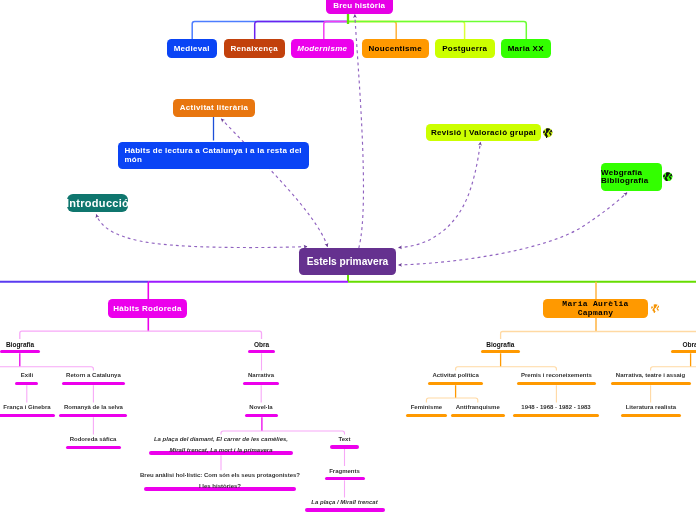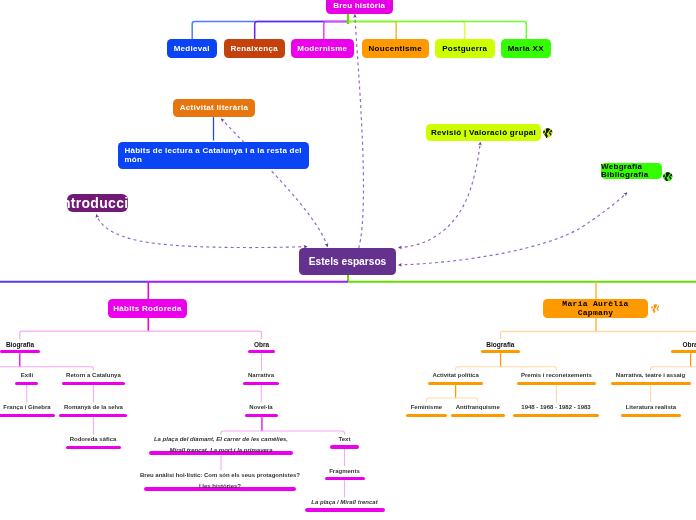--- a/index.html
+++ b/index.html
@@ -85,61 +85,61 @@
       <path d="M358.8 248 C370 205 358 70 354.8 14.6" marker-end="url(#ah)"></path>
       <path d="M398.6 247.6 C430 246 455 228 468 196 C476 175 479 153 480.4 142.2" marker-start="url(#ah)" marker-end="url(#ah)"></path>
       <path d="M398.6 265 C460 263 545 250 582 227 C608 210 620 199 627 192.7" marker-start="url(#ah)" marker-end="url(#ah)"></path>
     </g>
   </svg>
 
   <div class="pill" style="left:326px;top:-5px;width:66.5px;height:19px;background:#e600e6;color:#fff;font-size:8px;letter-spacing:.2px;padding-top:2px;">Breu història</div>
 
   <div class="pill" style="left:167px;top:39px;width:49.5px;height:18.6px;background:#0a44f5;color:#fff;font-size:8px;letter-spacing:.3px;">Medieval</div>
   <div class="pill" style="left:224px;top:39px;width:60.5px;height:18.6px;background:#c2410c;color:#fff;font-size:8px;letter-spacing:.3px;">Renaixença</div>
-  <div class="pill" style="left:291px;top:39px;width:62.5px;height:18.6px;background:#ec00ec;color:#fff;font-size:8px;letter-spacing:.3px;">Modernisme</div>
+  <div class="pill" style="left:291px;top:39px;width:62.5px;height:18.6px;background:#ec00ec;color:#fff;font-size:8px;letter-spacing:.3px;font-style:italic;">Modernisme</div>
   <div class="pill" style="left:362px;top:39px;width:66.5px;height:18.6px;background:#ff9900;color:#000;font-size:8px;letter-spacing:.3px;">Noucentisme</div>
   <div class="pill" style="left:435px;top:39px;width:59.5px;height:18.6px;background:#ccff00;color:#000;font-size:8px;letter-spacing:.3px;">Postguerra</div>
   <div class="pill" style="left:501px;top:39px;width:49.5px;height:18.6px;background:#33ff00;color:#000;font-size:8px;letter-spacing:.3px;">Maria XX</div>
 
   <div class="pill" style="left:173px;top:98.5px;width:82px;height:18px;background:#e8760f;color:#fff;font-size:8px;letter-spacing:.3px;text-align:center;">Activitat literària</div>
 
   <div class="pill" style="left:118px;top:141.5px;width:191px;height:27px;background:#0a44f5;color:#fff;font-size:8px;letter-spacing:.23px;
               justify-content:flex-start;text-align:left;padding:0 6.5px;line-height:9.5px;">Hàbits de lectura a Catalunya i a la resta del món</div>
 
-  <div class="pill" style="left:67px;top:194px;width:61px;height:18.4px;background:#701a75;color:#fff;font-size:14px;letter-spacing:.3px;border-radius:6px;">Introducció</div>
+  <div class="pill" style="left:67px;top:194px;width:61px;height:18.4px;background:#0f766e;color:#fff;font-size:11px;letter-spacing:.3px;border-radius:6px;">Introducció</div>
 
   <div class="pill" style="left:426px;top:123.5px;width:115px;height:17.2px;background:#ccff00;color:#000;font-size:8px;letter-spacing:.3px;">Revisió | Valoració grupal</div>
 
   <svg class="globe" style="left:543.2px;top:128px;width:9.6px;height:9.6px;" viewBox="0 0 32 32">
     <circle cx="16" cy="16" r="15.5" fill="#c8f500"></circle>
     <g fill="#111111">
       <path d="M11.4 1.4C12.8 0.9 14.4 0.6 16 0.6c3 0 5.9 0.9 8.4 2.4 -0.8 2.4 -3.4 3.6 -4.8 5.7 -1 1.6 -0.7 3.8 -2 5.2 -1.3 1.5 -3.7 1.4 -4.9 3 -1 1.4 -0.4 3.2 0.3 4.7 0.9 1.9 1.9 4 1.7 6.2 -0.2 2 -1.4 3.8 -1.5 5.8 0 0.5 0 1 0.1 1.5 -1.1 -0.2 -2.2 -0.5 -3.2 -0.9 -0.1 -2 0.4 -4.1 -0.5 -5.9 -1 -2 -3.1 -3.3 -3.8 -5.5 -0.5 -1.7 0.1 -3.5 1.1 -5 1.1 -1.7 2.8 -3 3.3 -5 0.5 -1.8 -0.2 -3.6 -0.5 -5.4 -0.2 -1.4 0 -2.9 0.6 -4.2 -0.4 -0.6 -0.7 -1.2 -0.9 -1.8z"></path>
       <path d="M3.1 7.7c1.4 1.4 3.4 2.4 3.9 4.4 0.3 1.4 -0.6 2.8 -1.8 3.4 -1.4 0.8 -3.3 0.7 -4.4 2 -0.2 0.2 -0.3 0.5 -0.4 0.8 -0.4 -3.8 0.8 -7.7 2.7 -10.6z"></path>
       <path d="M28.2 6.1c1.9 2.8 2.9 6.2 2.9 9.5 -0.9 -0.8 -1.5 -1.9 -2.4 -2.6 -1.1 -0.9 -3 -1 -4 0.2 -0.9 1.1 -0.6 2.7 0.1 3.8 0.9 1.4 2.7 2.3 3.5 3.9 -0.6 2.3 -1.8 4.5 -3.4 6.2 0.1 -1.8 -0.3 -3.6 -1.4 -5.1 -1.1 -1.6 -3 -2.7 -3.3 -4.7 -0.3 -2 1.1 -3.6 2.3 -5.1 1.5 -2 3.1 -4.1 3.9 -6.5 0.6 0.2 1.1 0.3 1.8 0.4z"></path>
       <path d="M8.4 19c1.7 -0.4 3.4 0.9 3.7 2.6 0.4 1.7 -0.8 3.5 -2.5 3.9 -1.7 0.4 -3.5 -0.9 -3.8 -2.6 -0.4 -1.8 0.8 -3.5 2.6 -3.9z"></path>
       <path d="M14.6 25.3c0.9 -0.2 1.8 0.5 2 1.4 0.2 0.9 -0.4 1.9 -1.3 2.1 -0.9 0.2 -1.9 -0.4 -2.1 -1.4 -0.2 -0.9 0.4 -1.9 1.4 -2.1z"></path>
     </g>
   </svg>
 
-  <div class="pill" style="left:601px;top:163px;width:61px;height:16px;background:#33ff00;color:#000;font-size:8px;letter-spacing:.3px;
+  <div class="pill" style="left:601px;top:163px;width:61px;height:28px;background:#33ff00;color:#000;font-size:8px;letter-spacing:.3px;
               line-height:8px;justify-content:flex-start;text-align:left;padding:0 0;">Webgrafia
 Bibliografia</div>
 
   <svg class="globe" style="left:663px;top:171.5px;width:9.6px;height:9.6px;" viewBox="0 0 32 32">
     <circle cx="16" cy="16" r="15.5" fill="#33ff00"></circle>
     <g fill="#111111">
       <path d="M11.4 1.4C12.8 0.9 14.4 0.6 16 0.6c3 0 5.9 0.9 8.4 2.4 -0.8 2.4 -3.4 3.6 -4.8 5.7 -1 1.6 -0.7 3.8 -2 5.2 -1.3 1.5 -3.7 1.4 -4.9 3 -1 1.4 -0.4 3.2 0.3 4.7 0.9 1.9 1.9 4 1.7 6.2 -0.2 2 -1.4 3.8 -1.5 5.8 0 0.5 0 1 0.1 1.5 -1.1 -0.2 -2.2 -0.5 -3.2 -0.9 -0.1 -2 0.4 -4.1 -0.5 -5.9 -1 -2 -3.1 -3.3 -3.8 -5.5 -0.5 -1.7 0.1 -3.5 1.1 -5 1.1 -1.7 2.8 -3 3.3 -5 0.5 -1.8 -0.2 -3.6 -0.5 -5.4 -0.2 -1.4 0 -2.9 0.6 -4.2 -0.4 -0.6 -0.7 -1.2 -0.9 -1.8z"></path>
       <path d="M3.1 7.7c1.4 1.4 3.4 2.4 3.9 4.4 0.3 1.4 -0.6 2.8 -1.8 3.4 -1.4 0.8 -3.3 0.7 -4.4 2 -0.2 0.2 -0.3 0.5 -0.4 0.8 -0.4 -3.8 0.8 -7.7 2.7 -10.6z"></path>
       <path d="M28.2 6.1c1.9 2.8 2.9 6.2 2.9 9.5 -0.9 -0.8 -1.5 -1.9 -2.4 -2.6 -1.1 -0.9 -3 -1 -4 0.2 -0.9 1.1 -0.6 2.7 0.1 3.8 0.9 1.4 2.7 2.3 3.5 3.9 -0.6 2.3 -1.8 4.5 -3.4 6.2 0.1 -1.8 -0.3 -3.6 -1.4 -5.1 -1.1 -1.6 -3 -2.7 -3.3 -4.7 -0.3 -2 1.1 -3.6 2.3 -5.1 1.5 -2 3.1 -4.1 3.9 -6.5 0.6 0.2 1.1 0.3 1.8 0.4z"></path>
       <path d="M8.4 19c1.7 -0.4 3.4 0.9 3.7 2.6 0.4 1.7 -0.8 3.5 -2.5 3.9 -1.7 0.4 -3.5 -0.9 -3.8 -2.6 -0.4 -1.8 0.8 -3.5 2.6 -3.9z"></path>
       <path d="M14.6 25.3c0.9 -0.2 1.8 0.5 2 1.4 0.2 0.9 -0.4 1.9 -1.3 2.1 -0.9 0.2 -1.9 -0.4 -2.1 -1.4 -0.2 -0.9 0.4 -1.9 1.4 -2.1z"></path>
     </g>
   </svg>
 
-  <div class="pill" style="left:299px;top:248px;width:97px;height:27px;background:#65318f;color:#fff;font-size:10.2px;letter-spacing:0px;">Estels esparsos</div>
+  <div class="pill" style="left:299px;top:248px;width:97px;height:27px;background:#65318f;color:#fff;font-size:10.2px;letter-spacing:0px;">Estels primavera</div>
 
   <div class="pill" style="left:108px;top:299px;width:79px;height:18.5px;background:#ec00ec;color:#fff;font-size:8px;letter-spacing:.3px;">Hàbits Rodoreda</div>
 
   <div class="pill" style="left:543px;top:299px;width:105px;height:18.5px;background:#ff9900;color:#000;font-size:8px;letter-spacing:.3px;font-family:Liberation Mono, monospace;">Maria Aurèlia Capmany</div>
 
   <svg class="globe" style="left:650.6px;top:304px;width:8.8px;height:8.8px;" viewBox="0 0 32 32">
     <circle cx="16" cy="16" r="15.5" fill="#ffffff"></circle>
     <g fill="#f59300">
       <path d="M11.4 1.4C12.8 0.9 14.4 0.6 16 0.6c3 0 5.9 0.9 8.4 2.4 -0.8 2.4 -3.4 3.6 -4.8 5.7 -1 1.6 -0.7 3.8 -2 5.2 -1.3 1.5 -3.7 1.4 -4.9 3 -1 1.4 -0.4 3.2 0.3 4.7 0.9 1.9 1.9 4 1.7 6.2 -0.2 2 -1.4 3.8 -1.5 5.8 0 0.5 0 1 0.1 1.5 -1.1 -0.2 -2.2 -0.5 -3.2 -0.9 -0.1 -2 0.4 -4.1 -0.5 -5.9 -1 -2 -3.1 -3.3 -3.8 -5.5 -0.5 -1.7 0.1 -3.5 1.1 -5 1.1 -1.7 2.8 -3 3.3 -5 0.5 -1.8 -0.2 -3.6 -0.5 -5.4 -0.2 -1.4 0 -2.9 0.6 -4.2 -0.4 -0.6 -0.7 -1.2 -0.9 -1.8z"></path>
       <path d="M3.1 7.7c1.4 1.4 3.4 2.4 3.9 4.4 0.3 1.4 -0.6 2.8 -1.8 3.4 -1.4 0.8 -3.3 0.7 -4.4 2 -0.2 0.2 -0.3 0.5 -0.4 0.8 -0.4 -3.8 0.8 -7.7 2.7 -10.6z"></path>

